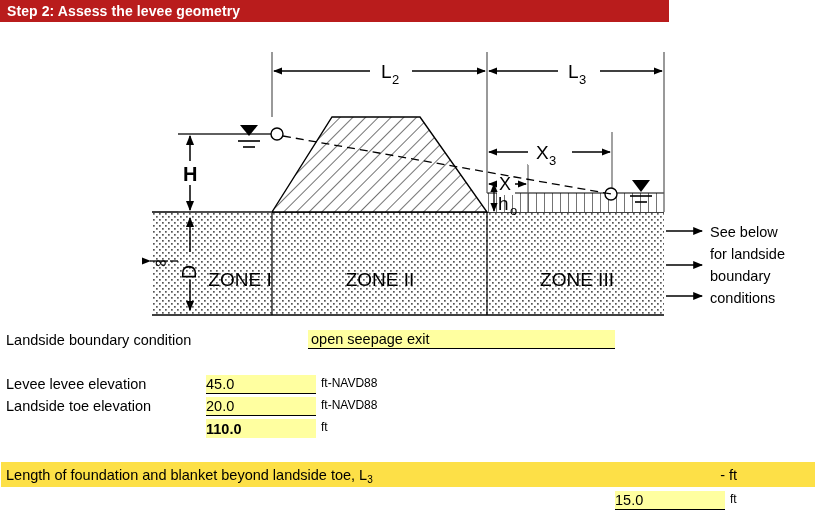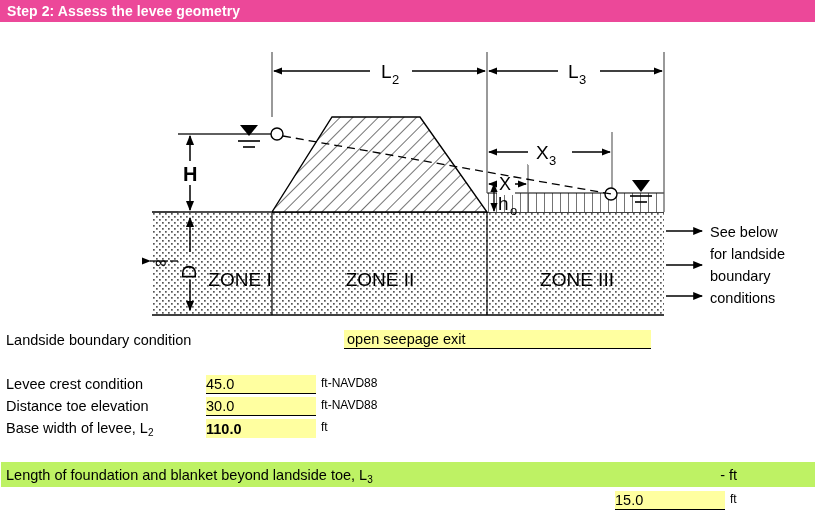--- a/index.html
+++ b/index.html
@@ -6,22 +6,22 @@
   body{
     width:815px;height:517px;
     background:#ffffff;
     font-family:"Liberation Sans", sans-serif;
     color:#000;
     overflow:hidden;
     position:relative;
   }
   
   .step-banner{
-    position:absolute;left:0;top:0;width:815px;height:22px;
-    background:#ec4899;
+    position:absolute;left:0;top:0;width:669px;height:22px;
+    background:#b91c1c;
     color:#ffffff;
     font-size:14px;font-weight:bold;
     display:flex;align-items:center;
     padding-left:7px;box-sizing:border-box;
     letter-spacing:0.1px;
   }
   
   .diagram{position:absolute;left:0;top:24px;width:815px;height:295px;}
   .diagram svg{display:block;}
   
@@ -32,27 +32,27 @@
   .lbl sub{font-size:10px;vertical-align:baseline;position:relative;top:3px;}
 
   .field{
     background:#ffffa0;
     font-size:14.5px;
     box-sizing:border-box;
     display:flex;align-items:center;
     height:19px;
   }
   .field.num{padding-right:3px;}
-  .field.txt{justify-content:flex-start;padding-left:3px;margin-left:36px;}
+  .field.txt{justify-content:flex-start;padding-left:3px;}
   .field.underline{border-bottom:1.3px solid #000;}
   .unit{font-size:12px;padding-left:3px;white-space:nowrap;}
 
   .gray-row{
     position:absolute;
-    background:#bef264;
+    background:#fde047;
     display:flex;align-items:center;
     box-sizing:border-box;
   }
   .gray-val{font-size:14.5px;}
 </style>
 </head>
 <body>
 
 <div class="step-banner">
   <span>Step 2: Assess the levee geometry</span>
@@ -200,38 +200,35 @@
 <div class="form-area">
 
   <div class="row" style="left:5px;top:10px;">
     <span class="lbl">Landside boundary condition</span>
   </div>
   <div class="field txt underline" style="position:absolute;left:307px;top:8px;width:307px;">
     <span>open seepage exit</span>
   </div>
 
   <div class="row" style="left:5px;top:54px;">
-    <span class="lbl">Levee crest condition</span>
+    <span class="lbl">Levee levee elevation</span>
   </div>
   <div class="field num underline" style="position:absolute;left:205px;top:53px;width:110px;">
     <span>45.0</span>
   </div>
   <span class="unit" style="position:absolute;left:317px;top:54px;">ft-NAVD88</span>
 
   <div class="row" style="left:5px;top:76px;">
-    <span class="lbl">Distance toe elevation</span>
+    <span class="lbl">Landside toe elevation</span>
   </div>
   <div class="field num underline" style="position:absolute;left:205px;top:75px;width:110px;">
-    <span>30.0</span>
+    <span>20.0</span>
   </div>
   <span class="unit" style="position:absolute;left:317px;top:76px;">ft-NAVD88</span>
 
-  <div class="row" style="left:5px;top:98px;">
-    <span class="lbl"><span>Base width of levee, L</span><sub>2</sub></span>
-  </div>
   <div class="field num" style="position:absolute;left:205px;top:97px;width:110px;font-weight:bold;">
     <span>110.0</span>
   </div>
   <span class="unit" style="position:absolute;left:317px;top:98px;">ft</span>
 
   <div class="gray-row" style="left:0px;top:140px;width:815px;height:25px;padding-left:5px;">
     <span class="lbl"><span>Length of foundation and blanket beyond landside toe, L</span><sub>3</sub></span>
     <span class="gray-val" style="position:absolute;left:614px;width:110px;text-align:right;">-</span>
     <span class="gray-val" style="position:absolute;left:728px;">ft</span>
   </div>

